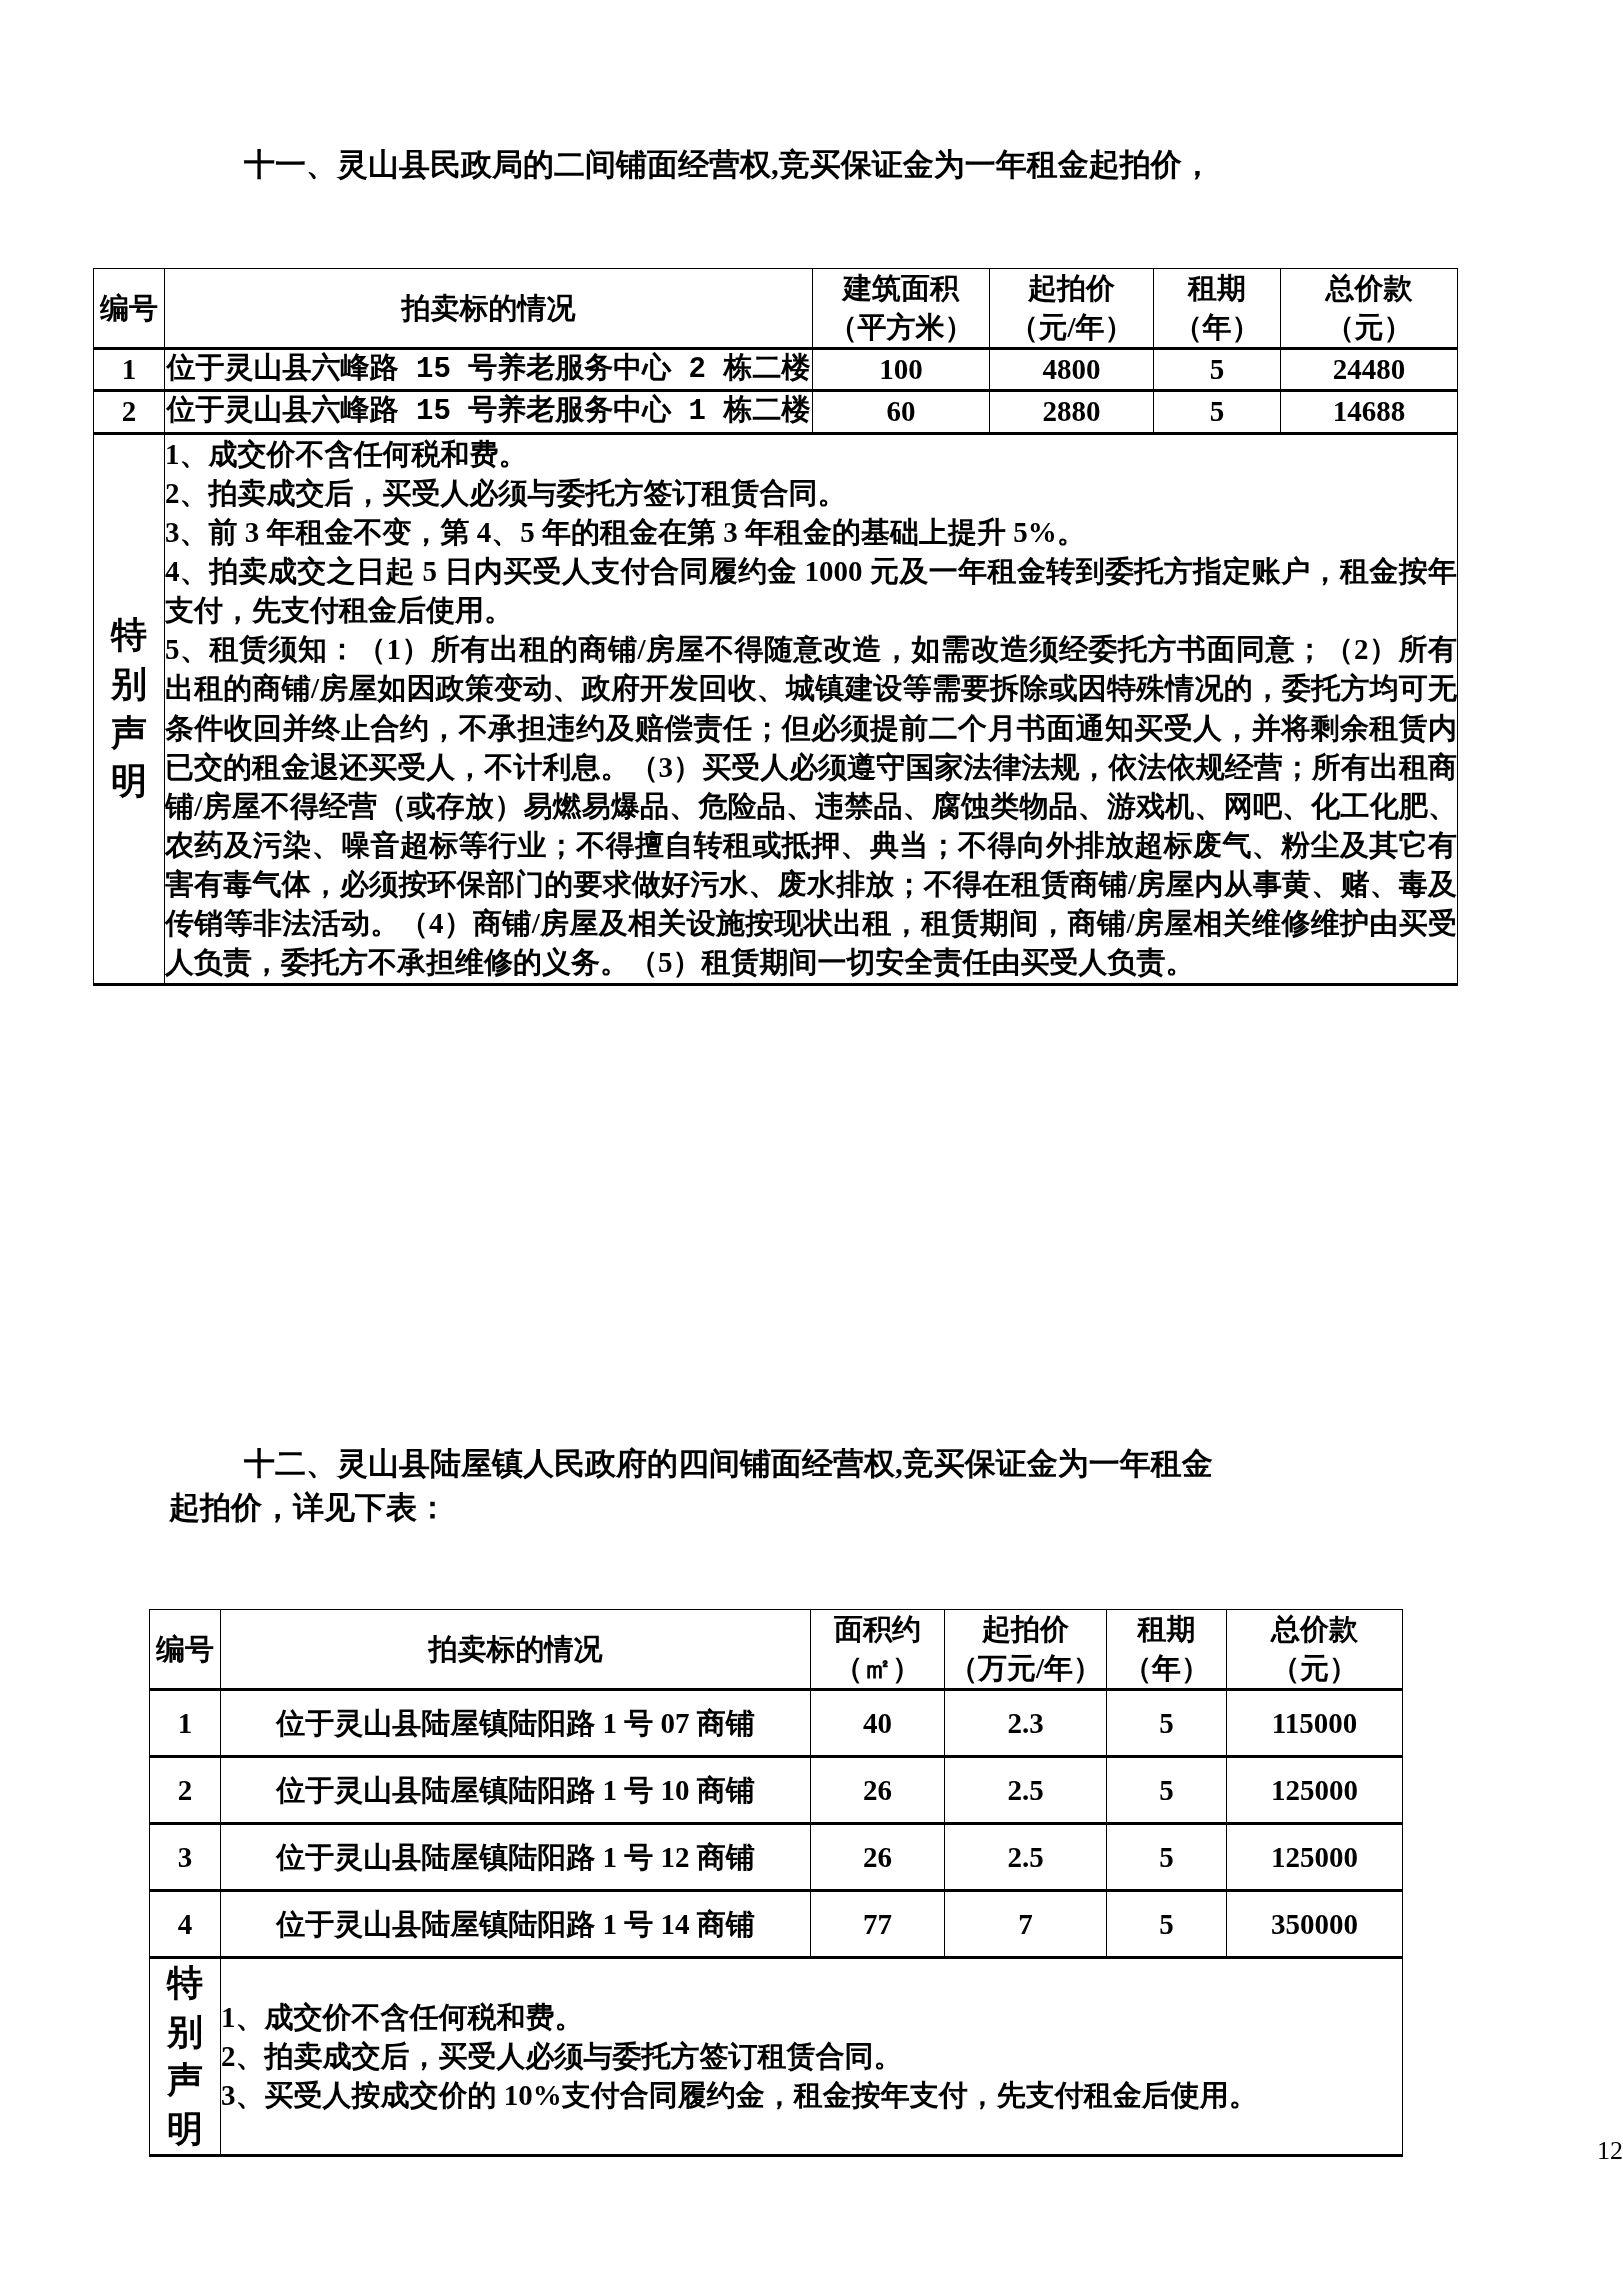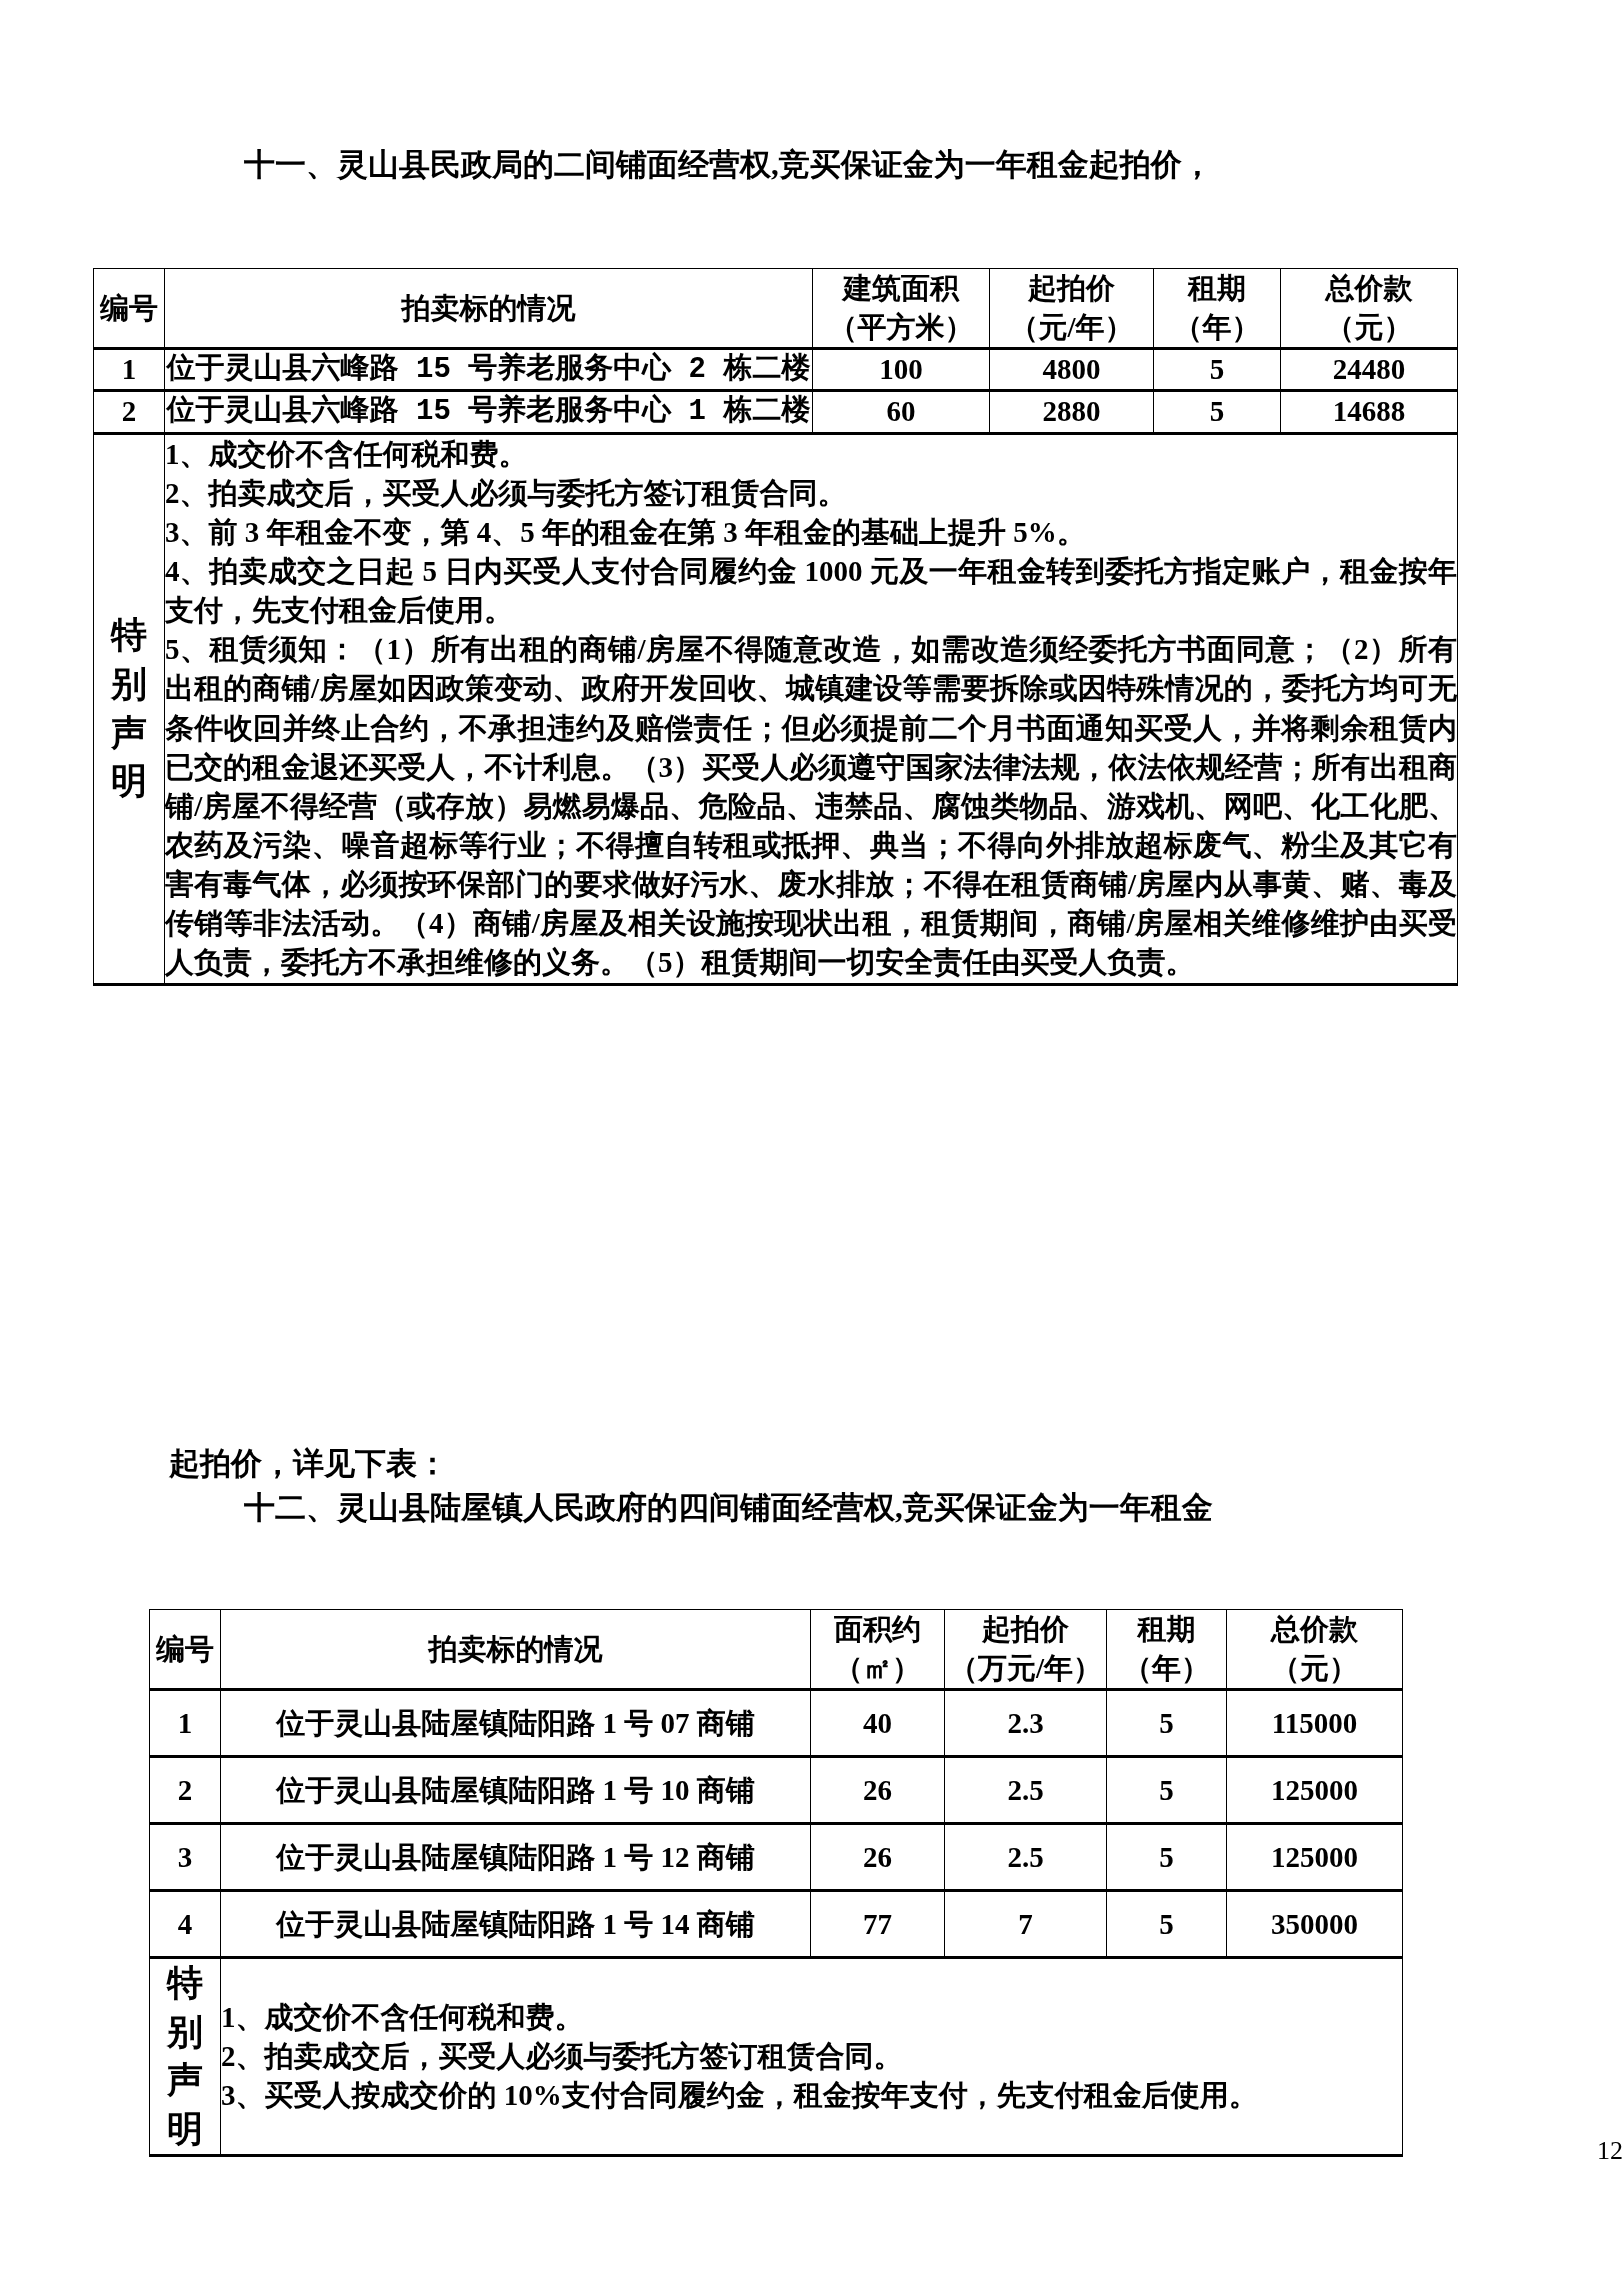--- a/index.html
+++ b/index.html
@@ -203,22 +203,22 @@
           <p>2、拍卖成交后，买受人必须与委托方签订租赁合同。</p>
           <p>3、前 3 年租金不变，第 4、5 年的租金在第 3 年租金的基础上提升 5%。</p>
           <p class="wrap">4、拍卖成交之日起 5 日内买受人支付合同履约金 1000 元及一年租金转到委托方指定账户，租金按年支付，先支付租金后使用。</p>
           <p class="wrap">5、租赁须知：（1）所有出租的商铺/房屋不得随意改造，如需改造须经委托方书面同意；（2）所有出租的商铺/房屋如因政策变动、政府开发回收、城镇建设等需要拆除或因特殊情况的，委托方均可无条件收回并终止合约，不承担违约及赔偿责任；但必须提前二个月书面通知买受人，并将剩余租赁内已交的租金退还买受人，不计利息。（3）买受人必须遵守国家法律法规，依法依规经营；所有出租商铺/房屋不得经营（或存放）易燃易爆品、危险品、违禁品、腐蚀类物品、游戏机、网吧、化工化肥、农药及污染、噪音超标等行业；不得擅自转租或抵押、典当；不得向外排放超标废气、粉尘及其它有害有毒气体，必须按环保部门的要求做好污水、废水排放；不得在租赁商铺/房屋内从事黄、赌、毒及传销等非法活动。（4）商铺/房屋及相关设施按现状出租，租赁期间，商铺/房屋相关维修维护由买受人负责，委托方不承担维修的义务。（5）租赁期间一切安全责任由买受人负责。</p>
         </td>
       </tr>
     </tbody>
   </table>
 
   <div class="heading-block" style="top:1426px; left:169px;">
+    <div class="section-heading heading-indent">十二、灵山县陆屋镇人民政府的四间铺面经营权,竞买保证金为一年租金</div>
     <div class="section-heading heading-second-line">起拍价，详见下表：</div>
-    <div class="section-heading heading-indent">十二、灵山县陆屋镇人民政府的四间铺面经营权,竞买保证金为一年租金</div>
   </div>
 
   <table class="doc-table tbl2">
     <colgroup>
       <col style="width:71px">
       <col style="width:590px">
       <col style="width:134px">
       <col style="width:162px">
       <col style="width:120px">
       <col style="width:176px">

